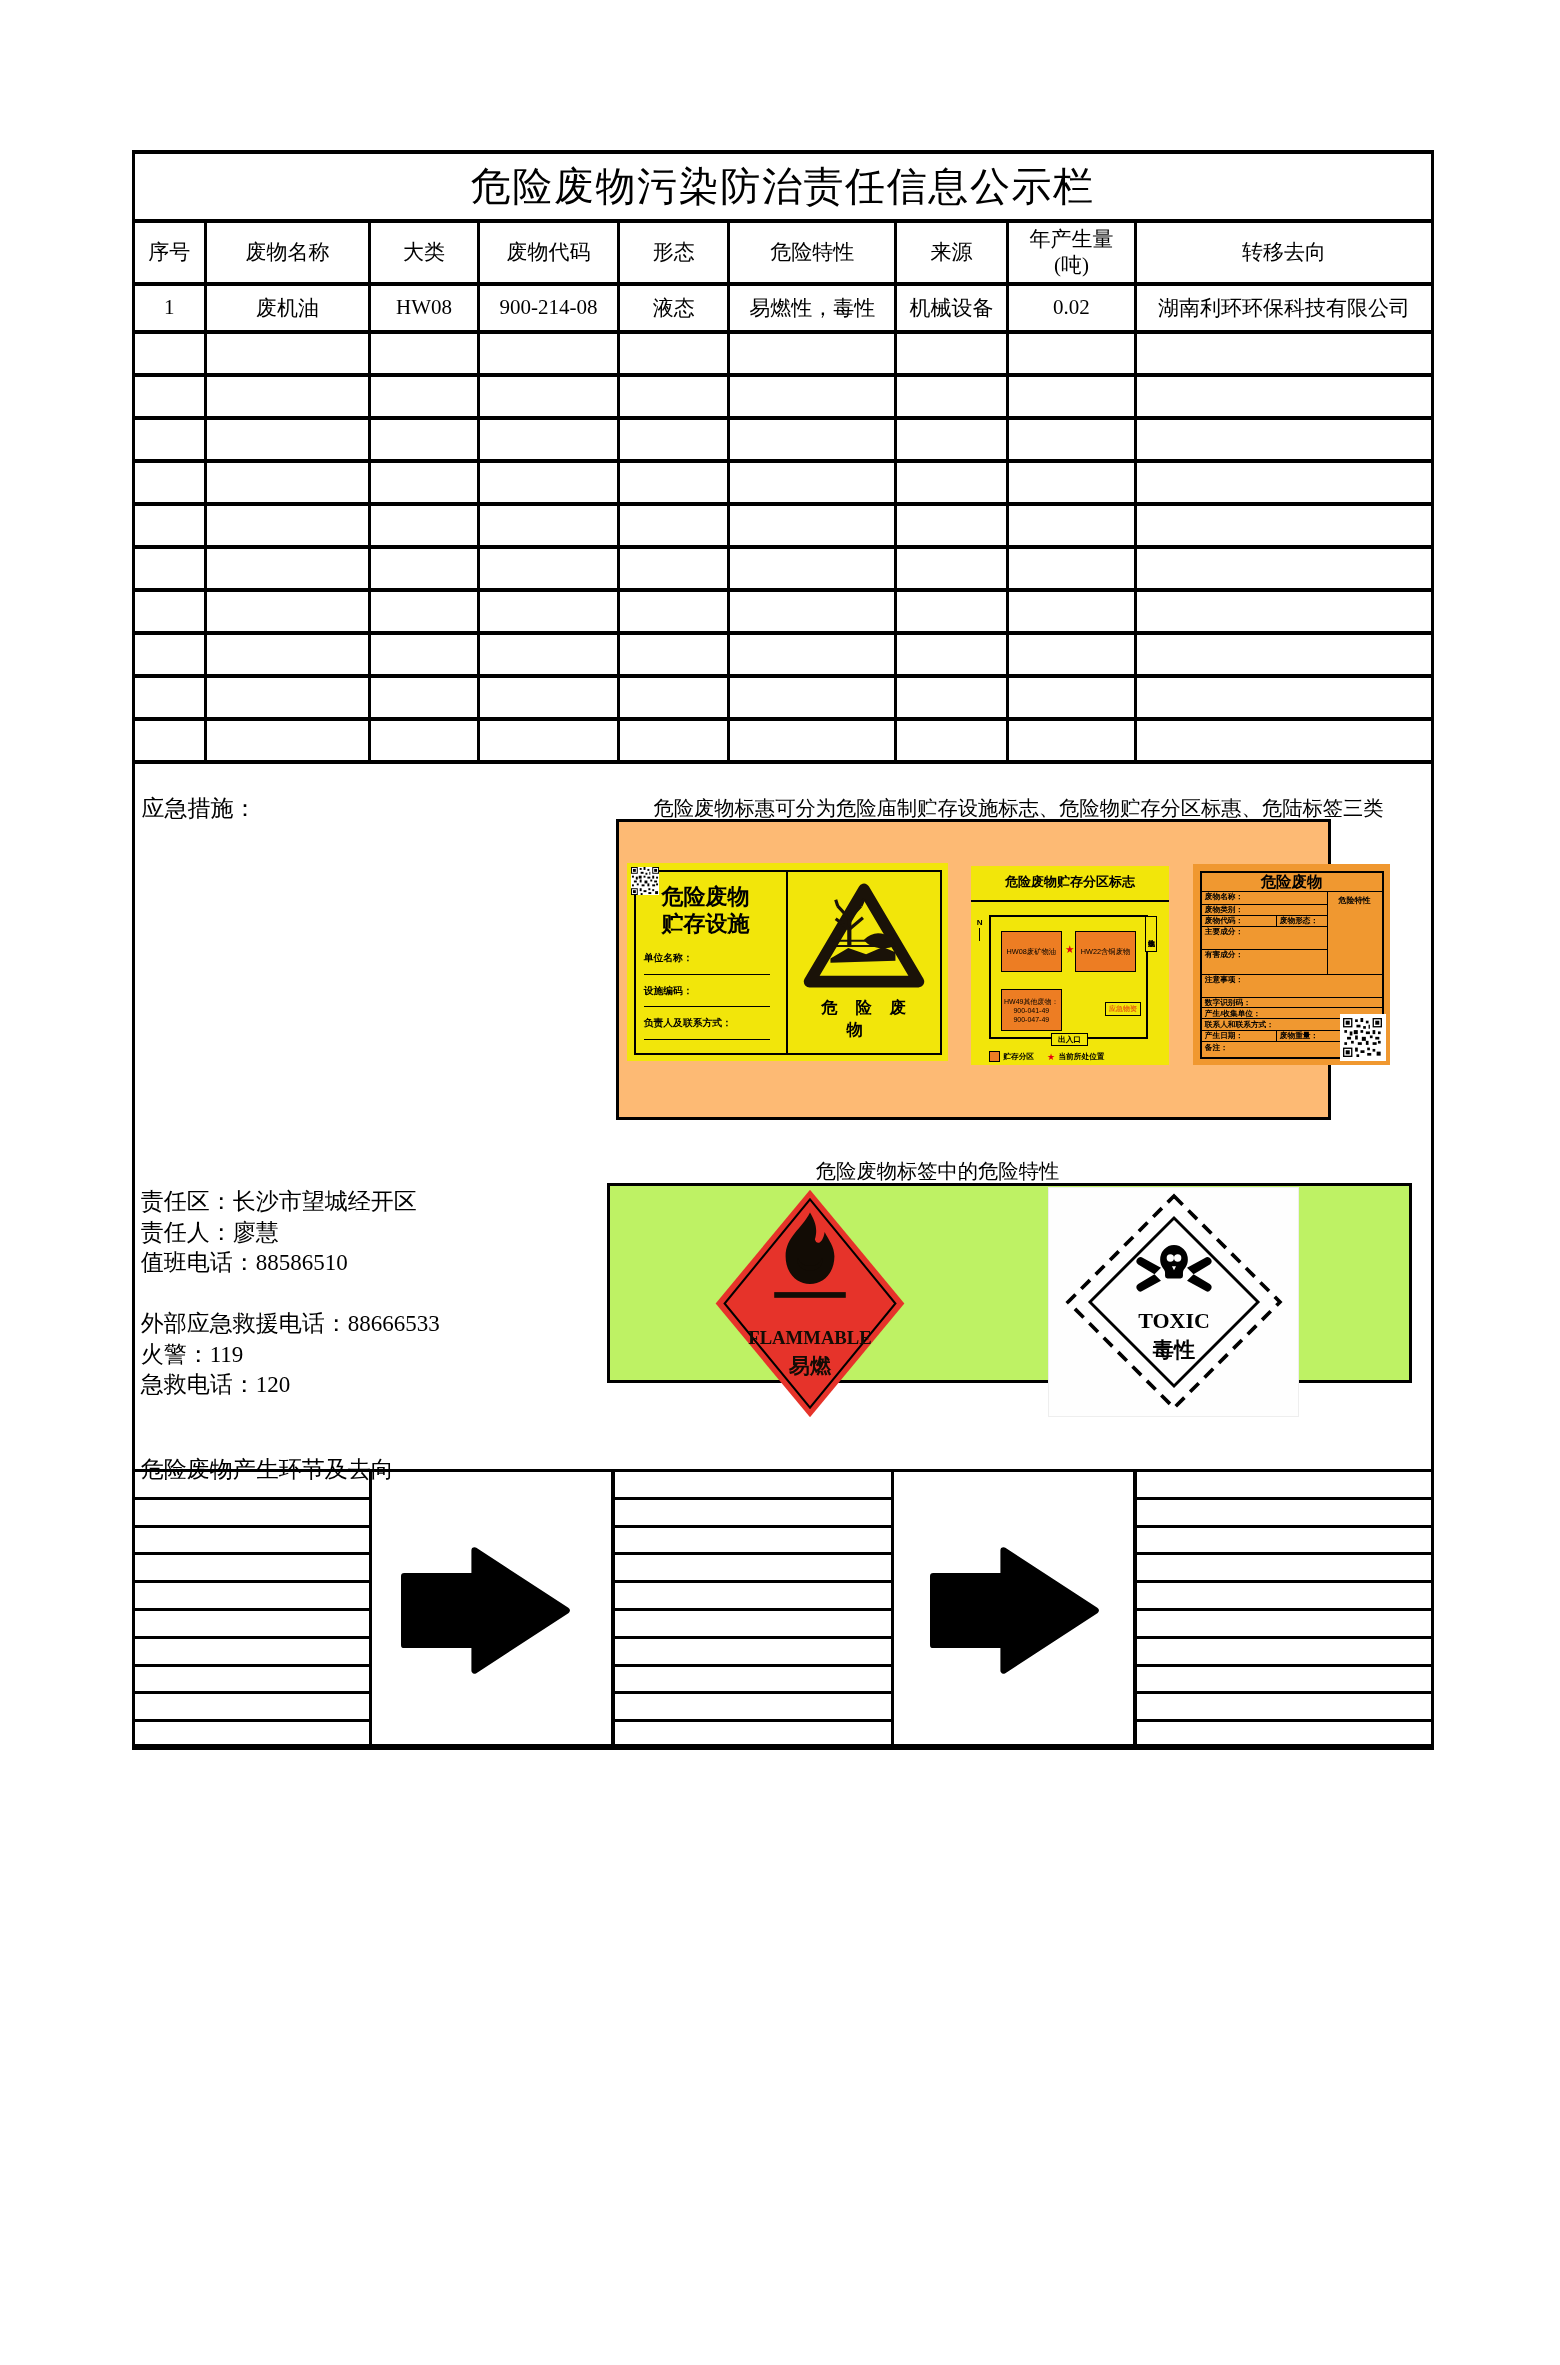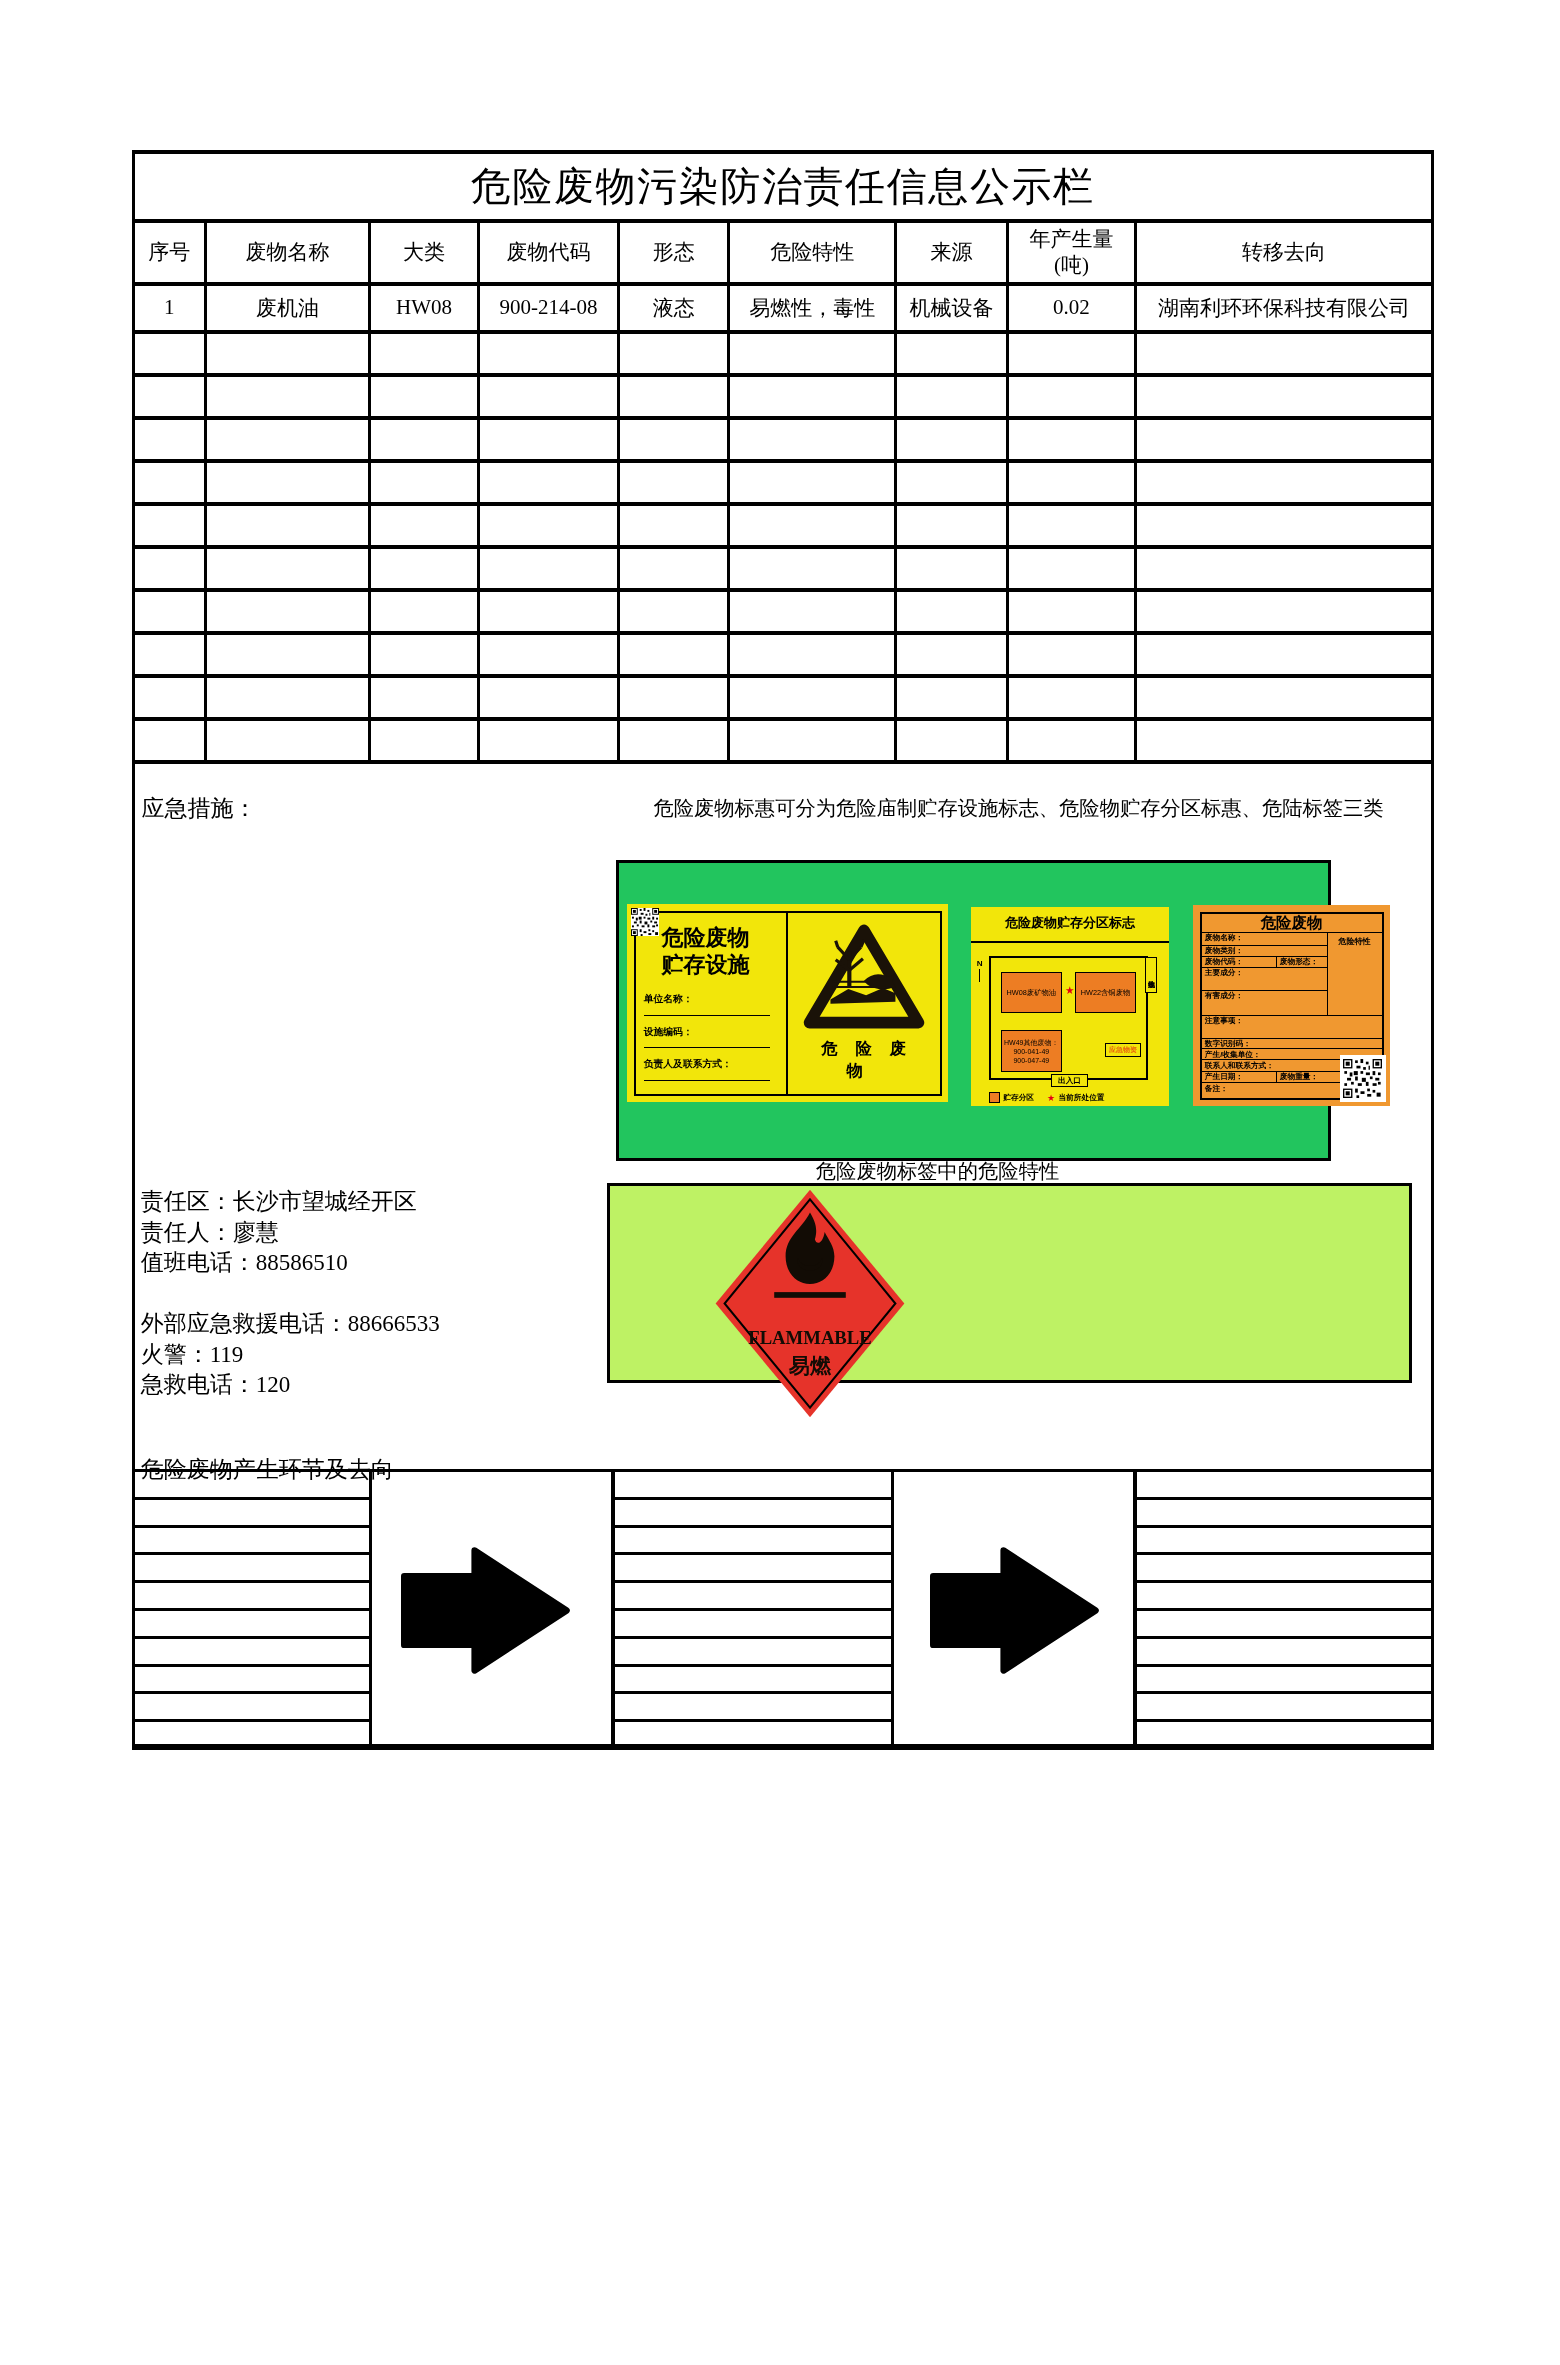--- a/index.html
+++ b/index.html
@@ -27,21 +27,21 @@
   .em-label{position:absolute;left:6.5px;top:640px;font-size:23px;}
   .cap1{position:absolute;left:477px;top:641px;width:813px;text-align:center;font-size:20.3px;}
   .para{position:absolute;left:4.9px;top:700px;width:471px;font-size:22px;line-height:27px;
         text-indent:2em;text-align:justify;letter-spacing:0.4px;}
   .contact{position:absolute;left:5.7px;top:1034px;font-size:23px;line-height:30.5px;white-space:pre;}
   .cap2{position:absolute;left:518px;top:1004px;width:569px;text-align:center;font-size:20.3px;}
   .flow-label{position:absolute;left:5.7px;top:1289px;font-size:23px;margin-top:12px;}
 
   
   .labels-box{position:absolute;left:481px;top:666px;width:715px;height:301px;
-      border:3.3px solid #000;box-sizing:border-box;background:#22c55e;margin-top:41px;}
+      border:3.3px solid #000;box-sizing:border-box;background:#fdba74;}
   
   .lbl1{position:absolute;left:8.1px;top:41px;width:321px;height:198px;background:#f2e60a;}
   .lbl1-inner{position:absolute;left:6.5px;top:6.5px;right:6.5px;bottom:6.5px;border:2.4px solid #000;display:flex;}
   .lbl1-left{width:150px;border-right:2.4px solid #000;position:relative;}
   .lbl1-right{flex:1;position:relative;}
   .lbl1-title{margin-top:11.4px;padding-left:26px;font-size:22px;font-weight:bold;line-height:27px;}
   .fld{position:absolute;left:8.1px;font-size:9.8px;font-weight:bold;}
   .fline{position:absolute;left:8.1px;width:126px;border-top:1.6px solid #000;}
   .lbl1-qr{position:absolute;left:4.1px;top:4.1px;width:28px;height:28px;z-index:3;}
   .lbl1-bottom{position:absolute;bottom:11.4px;left:0;right:0;text-align:center;
@@ -429,20 +429,40 @@
       <polygon points="118,14 223,142 118,270 13,142" fill="none" stroke="#000" stroke-width="2.5"></polygon>
       <g fill="#120c05">
         <path d="M118 30 C 108 50 88 60 88 84 C 88 104 101 118 118 118 C 135 118 148 104 148 84 C 148 72 141 64 136 54 C 134 68 126 71 124 63 C 128 50 124 40 118 30 Z"></path>
         <path d="M103 86 q4 10 15 10 q11 0 15 -10 q2 14 -15 16 q-17 -2 -15 -16 Z"></path>
         <rect x="74" y="128" width="88" height="7"></rect>
       </g>
       <text x="118" y="192" text-anchor="middle" font-size="23" font-weight="bold" font-family="Liberation Serif, DejaVu Serif, serif" fill="#120c05">FLAMMABLE</text>
       <text x="118" y="228" text-anchor="middle" font-size="26" font-weight="bold" font-family="Liberation Sans, DejaVu Sans, sans-serif" fill="#120c05">易燃</text>
     </svg>
 
+    <div class="tox-panel">
+      <svg width="228" height="228" viewBox="0 0 280 280">
+        <g transform="rotate(45 140 140)">
+          <rect x="48" y="48" width="184" height="184" fill="none" stroke="#000" stroke-width="4.5" stroke-dasharray="15 10"></rect>
+          <rect x="67" y="67" width="146" height="146" fill="none" stroke="#000" stroke-width="3.5"></rect>
+        </g>
+        <g transform="translate(140,92)" fill="#000" stroke="none">
+          <path d="M-16 22 L-38 34 a5 5 0 0 1 -6 -8 L-24 14 Z"></path>
+          <path d="M16 22 L38 34 a5 5 0 0 0 6 -8 L24 14 Z"></path>
+          <path d="M-16 6 L-38 -6 a5 5 0 0 0 -6 8 L-24 14 Z"></path>
+          <path d="M16 6 L38 -6 a5 5 0 0 1 6 8 L24 14 Z"></path>
+          <path d="M-17 -4 a17 18 0 1 1 34 0 c0 9 -6 11 -6 16 l0 4 a3 3 0 0 1 -3 3 l-16 0 a3 3 0 0 1 -3 -3 l0 -4 c0 -5 -6 -7 -6 -16 Z
+                   M-9 -6 a4.5 4.5 0 1 0 9 0 a4.5 4.5 0 1 0 -9 0 Z
+                   M0 -6 a4.5 4.5 0 1 0 9 0 a4.5 4.5 0 1 0 -9 0 Z
+                   M-2.5 4 L2.5 4 L0 9 Z" fill-rule="evenodd"></path>
+        </g>
+        <text x="140" y="172" text-anchor="middle" font-size="27" font-weight="bold" font-family="Liberation Serif, DejaVu Serif, serif">TOXIC</text>
+        <text x="140" y="208" text-anchor="middle" font-size="26" font-weight="bold" font-family="Liberation Sans, DejaVu Sans, sans-serif">毒性</text>
+      </svg>
+    </div>
   </div>
 
   <div class="contact"><span>责任区：长沙市望城经开区</span>
 <span>责任人：廖慧</span>
 <span>值班电话：88586510</span>
 
 <span>外部应急救援电话：88666533</span>
 <span>火警：119</span>
 <span>急救电话：120</span></div>
 

